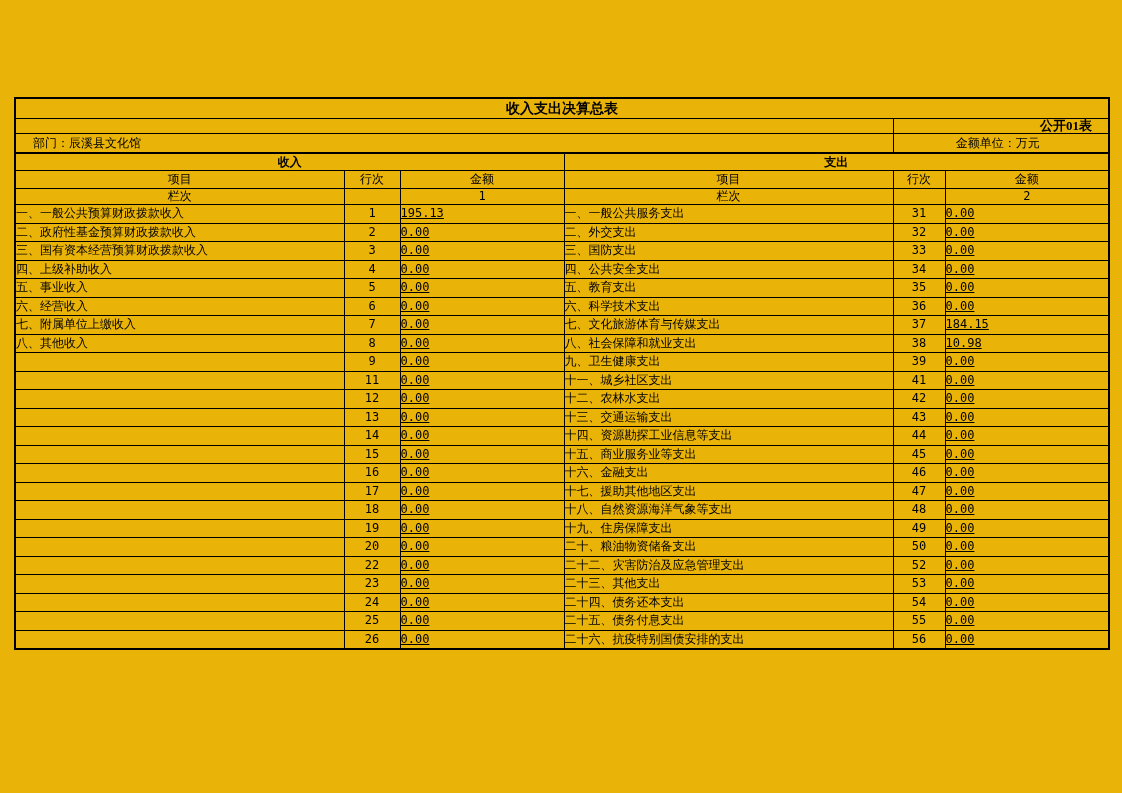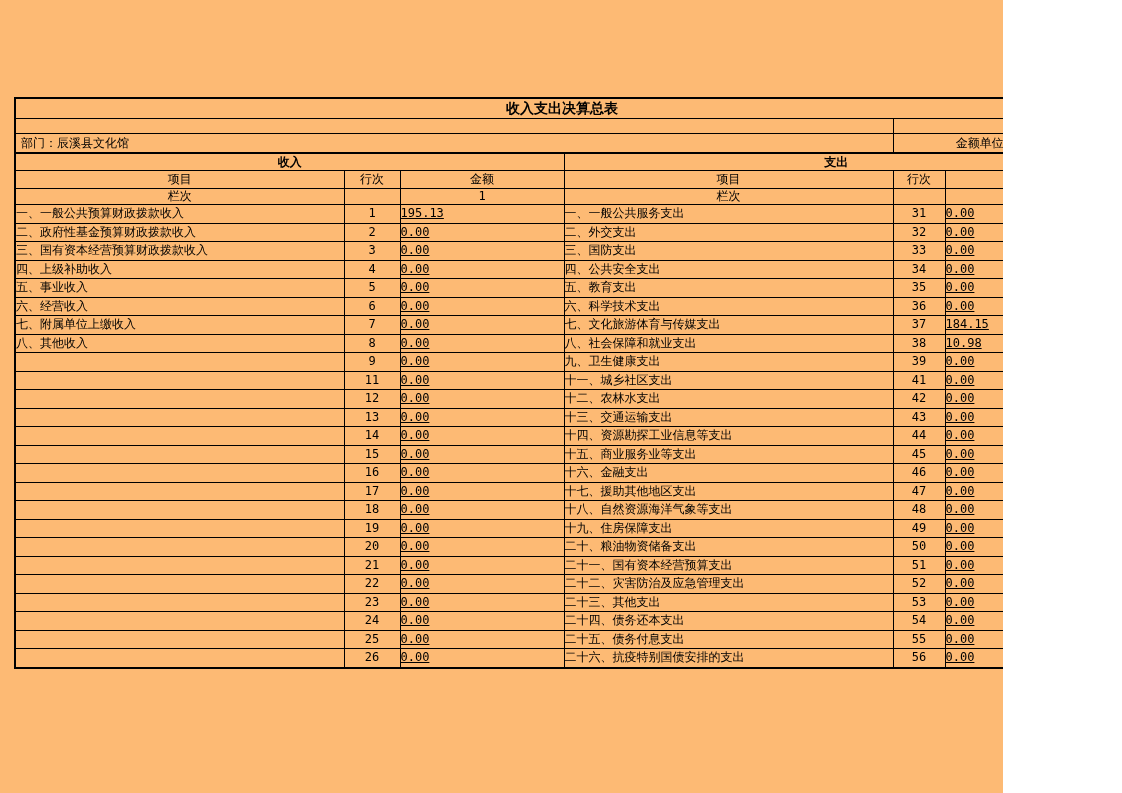--- a/index.html
+++ b/index.html
@@ -2,23 +2,23 @@
 <html><head>
 <meta charset="utf-8">
 <style>
   html, body {
     margin: 0;
     padding: 0;
     background: #ffffff;
   }
   .page {
     position: relative;
-    width: 1003px;
+    width: 1122px;
     height: 793px;
-    background: #fdba74;
+    background: #eab308;
     overflow: hidden;
     font-family: "Liberation Serif", "DejaVu Serif", serif;
     color: #000000;
   }
   table.budget {
     position: absolute;
     left: 14px;
     top: 97px;
     width: 1094px;
     border-collapse: collapse;
@@ -44,21 +44,21 @@
   tr.form-row td { height: 14px; }
   tr.form-row td.form-label {
     text-align: right;
     font-weight: bold;
     font-size: 13px;
     padding-right: 16px;
   }
   tr.dept-row td { height: 18px; }
   tr.dept-row td.dept {
     text-align: left;
-    padding-left: 5px;
+    padding-left: 17px;
   }
   tr.dept-row td.unit {
     text-align: center;
     padding-right: 6px;
   }
   tr.dept-row td { border-bottom: 2px solid #000000; }
   tr.section-row td {
     height: 16px;
     text-align: center;
     font-weight: bold;
@@ -280,28 +280,20 @@
       <tr class="data-row">
         <td class="item"></td>
         <td class="num center">20</td>
         <td class="num amount">0.00</td>
         <td class="item">二十、粮油物资储备支出</td>
         <td class="num center">50</td>
         <td class="num amount">0.00</td>
       </tr>
       <tr class="data-row">
         <td class="item"></td>
-        <td class="num center">21</td>
-        <td class="num amount">0.00</td>
-        <td class="item">二十一、国有资本经营预算支出</td>
-        <td class="num center">51</td>
-        <td class="num amount">0.00</td>
-      </tr>
-      <tr class="data-row">
-        <td class="item"></td>
         <td class="num center">22</td>
         <td class="num amount">0.00</td>
         <td class="item">二十二、灾害防治及应急管理支出</td>
         <td class="num center">52</td>
         <td class="num amount">0.00</td>
       </tr>
       <tr class="data-row">
         <td class="item"></td>
         <td class="num center">23</td>
         <td class="num amount">0.00</td>

